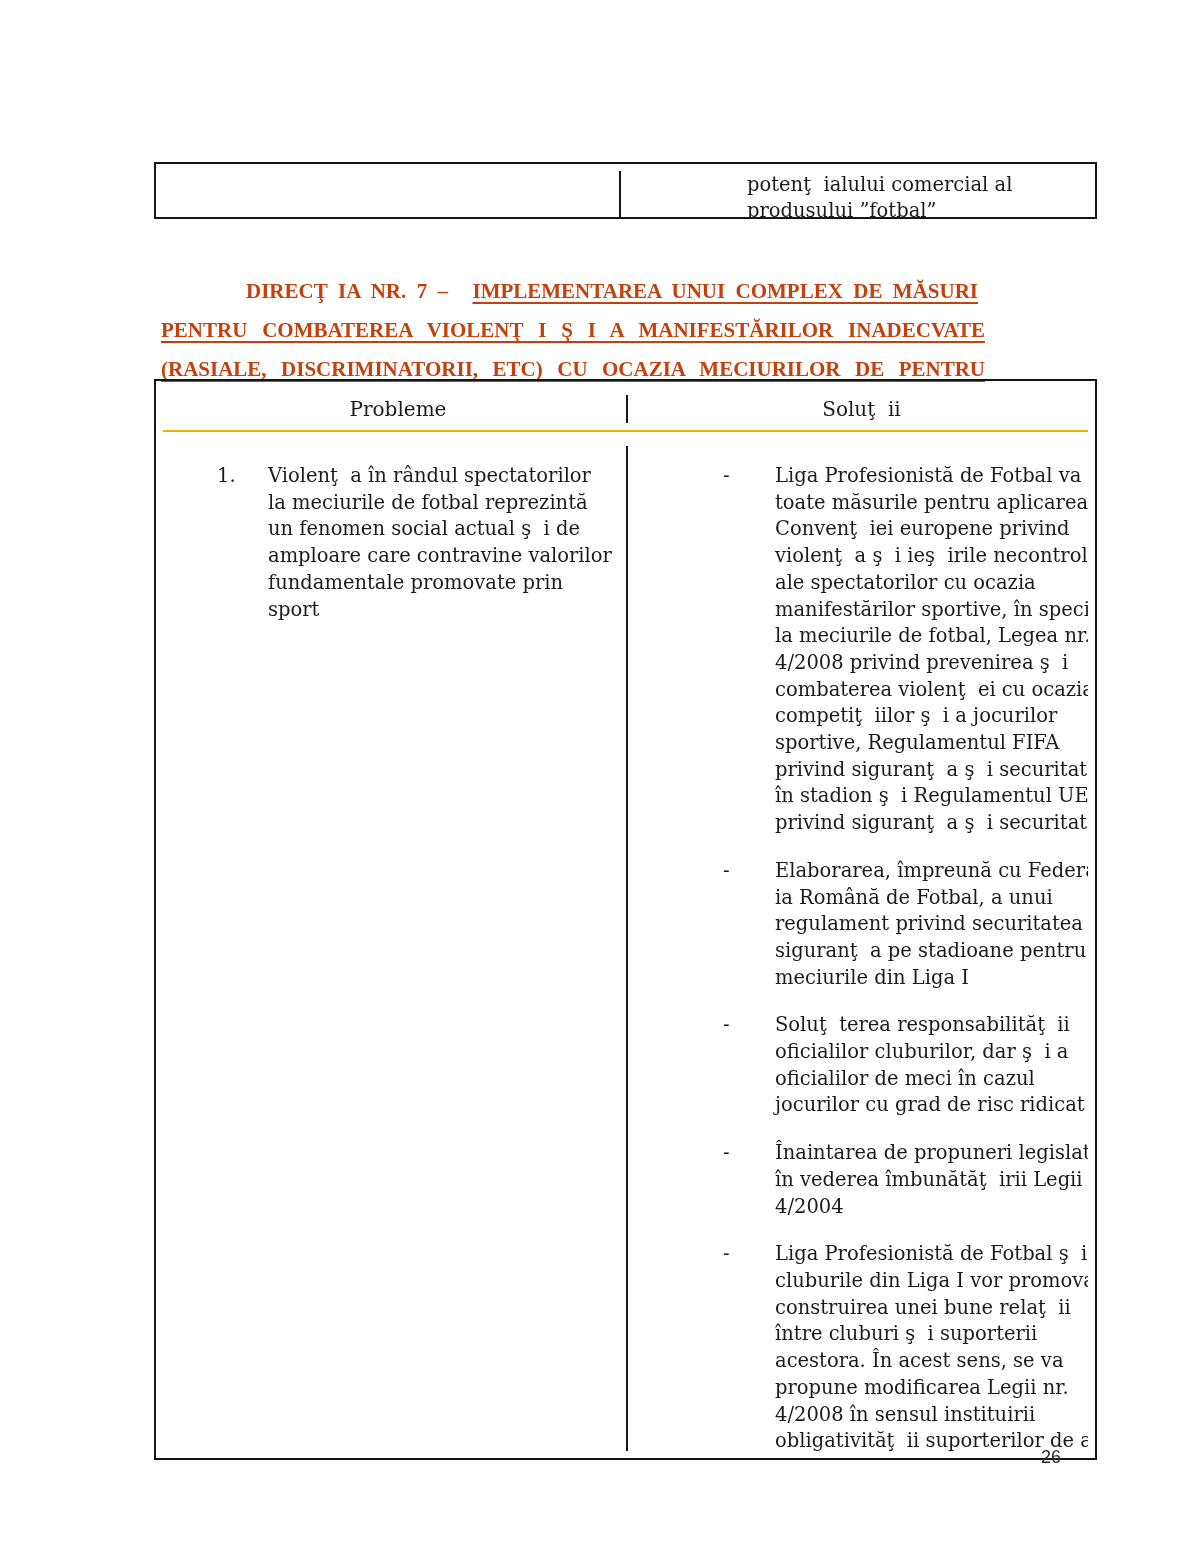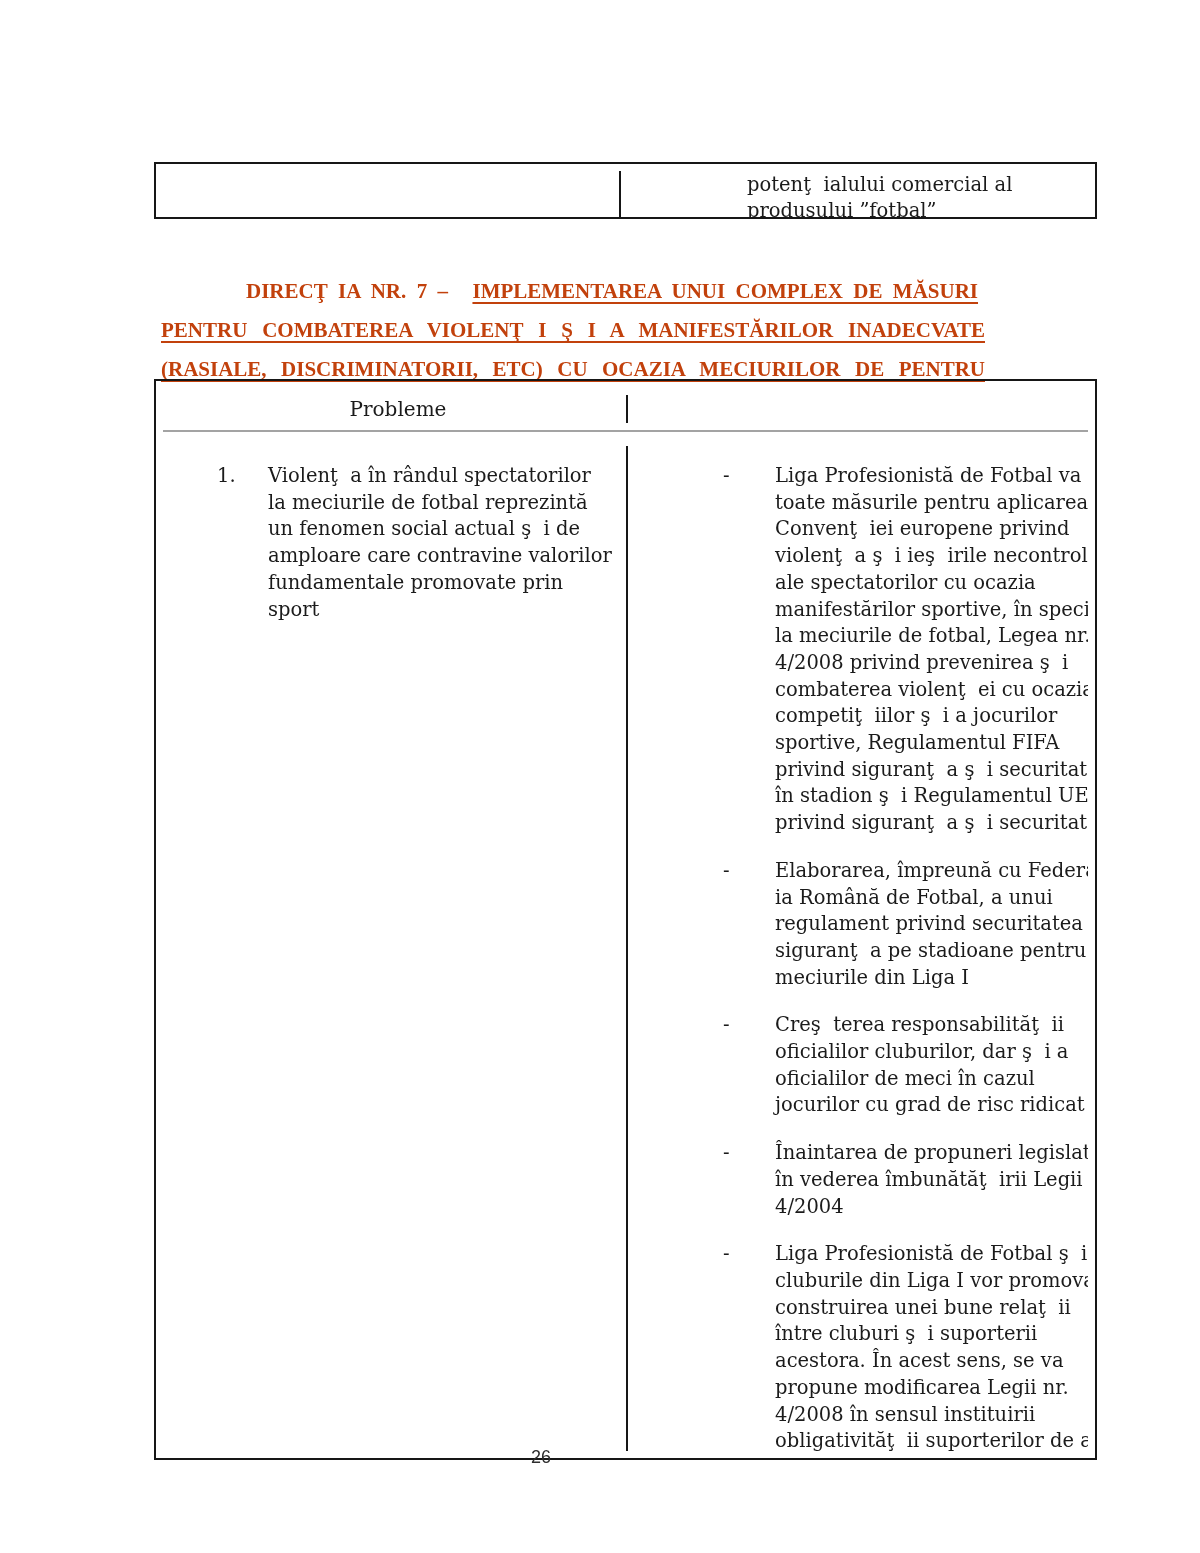--- a/index.html
+++ b/index.html
@@ -49,21 +49,21 @@
   }
 
   
   .main-table {
     position:absolute; left:133px; top:358px;
     width:943px;
     border:2px solid #161616;
   }
   .thead {
     display:grid; grid-template-columns:472px 1fr;
-    border-bottom:2px solid #a3a3a3;
+    border-bottom:2px solid #eab308;
   }
   .th {
     text-align:center;
     font-size:20px; line-height:26px;
     padding:1px 0 1px 0;
     white-space:pre-wrap;
   }
   .th-left { border-right:2px solid #161616; }
   .tbody {
     display:grid; grid-template-columns:472px 1fr;
@@ -77,21 +77,21 @@
   .prob .num { flex:0 0 37px; margin-left:40px; }
   .prob .ptext { width:374px; white-space:pre-wrap; }
 
   .sol { display:flex; font-size:19.5px; line-height:26.7px; }
   .sol .dash { flex:0 0 38px; margin-left:74px; }
   .sol .stext { width:348px; white-space:pre-wrap; }
 
   
   .pagenum {
     position:absolute; top:1426px; left:0; width:1040px;
-    text-align:center;
+    text-align:right;
     font-family:"Liberation Sans", sans-serif;
     font-size:18px; color:#2e2e2e;
   }
 </style>
 </head>
 <body>
 
 <div class="frag-table">
   <div class="frag-left"></div>
   <div class="frag-right">potenţ  ialului comercial al produsului ”fotbal”</div>
@@ -99,40 +99,41 @@
 
 <div class="heading">
   <div class="hline hline-1"><span>DIRECŢ  IA NR. 7 –</span> <span class="u">IMPLEMENTAREA UNUI COMPLEX DE MĂSURI</span></div>
   <div class="hline u">PENTRU COMBATEREA VIOLENŢ  I Ş  I A MANIFESTĂRILOR INADECVATE</div>
   <div class="hline u">(RASIALE, DISCRIMINATORII, ETC) CU OCAZIA MECIURILOR DE PENTRU</div>
 </div>
 
 <div class="main-table">
   <div class="thead">
     <div class="th th-left">Probleme</div>
+    <div class="th">Soluţ  ii</div>
   </div>
   <div class="tbody">
     <div class="td td-left">
       <div class="prob">
         <span class="num">1.</span>
         <div class="ptext">Violenţ  a în rândul spectatorilor la meciurile de fotbal reprezintă un fenomen social actual ş  i de amploare care contravine valorilor fundamentale promovate prin sport</div>
       </div>
     </div>
     <div class="td">
       <div class="sol">
         <span class="dash">-</span>
         <div class="stext">Liga Profesionistă de Fotbal va lua toate măsurile pentru aplicarea Convenţ  iei europene privind violenţ  a ş  i ieş  irile necontrolate ale spectatorilor cu ocazia manifestărilor sportive, în special la meciurile de fotbal, Legea nr. 4/2008 privind prevenirea ş  i combaterea violenţ  ei cu ocazia competiţ  iilor ş  i a jocurilor sportive, Regulamentul FIFA privind siguranţ  a ş  i securitatea în stadion ş  i Regulamentul UEFA privind siguranţ  a ş  i securitatea</div>
       </div>
       <div class="sol">
         <span class="dash">-</span>
         <div class="stext">Elaborarea, împreună cu Federaţ  ia Română de Fotbal, a unui regulament privind securitatea ş  i siguranţ  a pe stadioane pentru meciurile din Liga I</div>
       </div>
       <div class="sol">
         <span class="dash">-</span>
-        <div class="stext">Creş  terea responsabilităţ  ii oficialilor cluburilor, dar ş  i a oficialilor de meci în cazul jocurilor cu grad de risc ridicat</div>
+        <div class="stext">Soluţ  terea responsabilităţ  ii oficialilor cluburilor, dar ş  i a oficialilor de meci în cazul jocurilor cu grad de risc ridicat</div>
       </div>
       <div class="sol">
         <span class="dash">-</span>
         <div class="stext">Înaintarea de propuneri legislative în vederea îmbunătăţ  irii Legii nr. 4/2004</div>
       </div>
       <div class="sol">
         <span class="dash">-</span>
         <div class="stext">Liga Profesionistă de Fotbal ş  i cluburile din Liga I vor promova construirea unei bune relaţ  ii între cluburi ş  i suporterii acestora. În acest sens, se va propune modificarea Legii nr. 4/2008 în sensul instituirii obligativităţ  ii suporterilor de a se constitui în asociaţ  ii ale</div>
       </div>
     </div>

